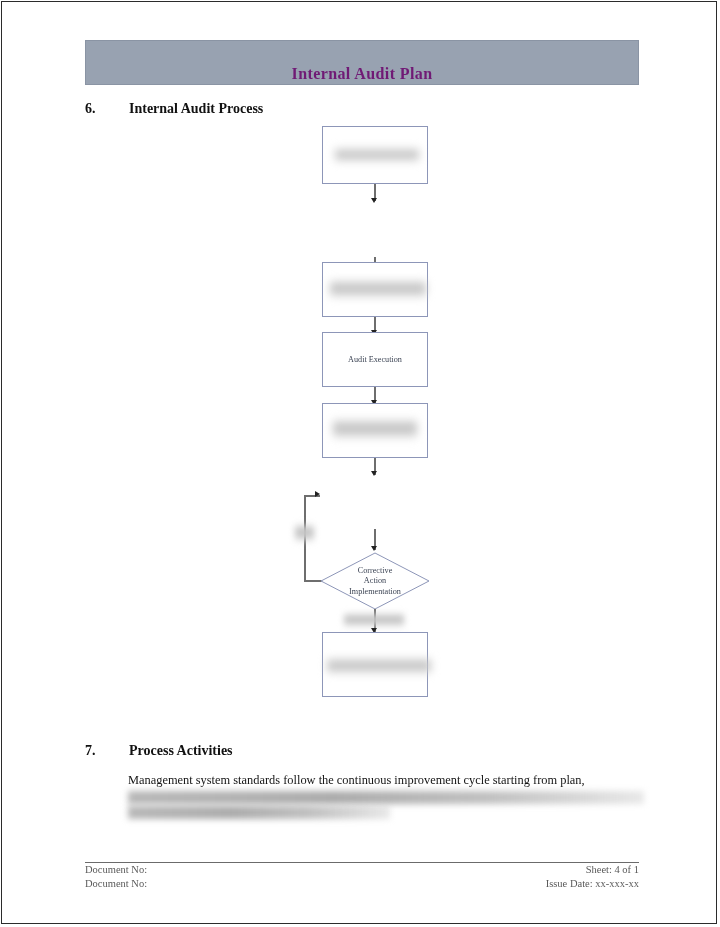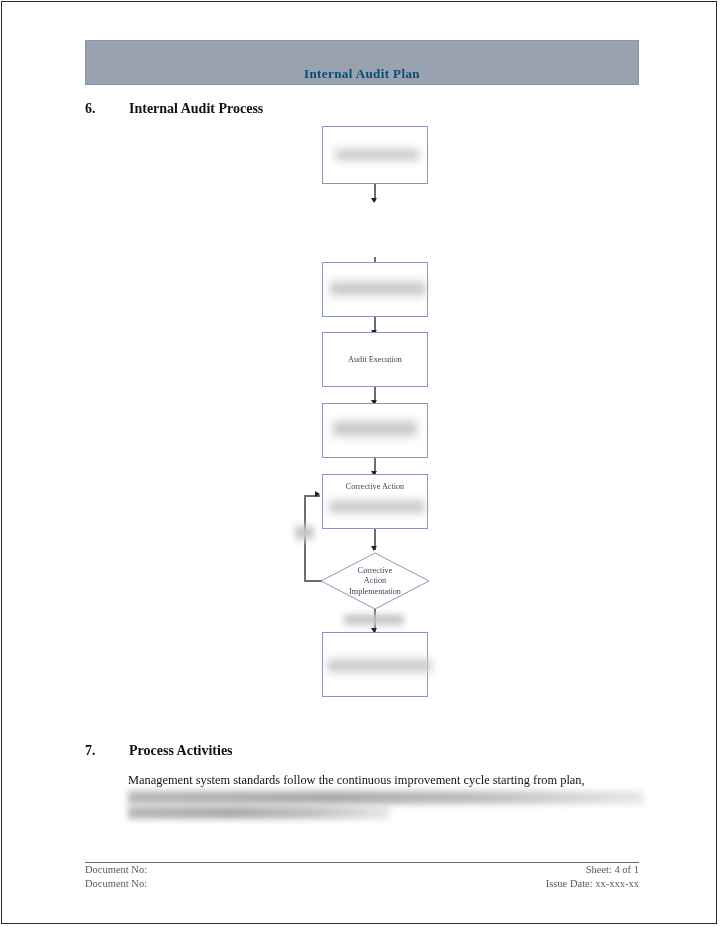--- a/index.html
+++ b/index.html
@@ -35,22 +35,22 @@
     width: 554px;
     height: 45px;
     background: #98a2b1;
     border: 1px solid #8a94a4;
     box-sizing: border-box;
     display: flex;
     align-items: center;
     justify-content: center;
   }
   .title-banner-text {
-    color: #0c4a6e;
-    font-size: 13px;
+    color: #701a75;
+    font-size: 16px;
     font-weight: bold;
     letter-spacing: 0.4px;
     margin-top: 23px;
   }
 
   
   .section-heading {
     position: absolute;
     display: flex;
     align-items: baseline;
@@ -247,24 +247,20 @@
     <div class="conn" style="left:92px; top:267px; height:17px;"></div>
     <div class="arrow-down" style="left:89px; top:280px;"></div>
 
     <div class="fc-box" style="top:283px; height:55px;">
       <div class="blur soft" style="left:10px; top:14px; width:84px; height:22px;"></div>
       <span class="fc-box-label label-mid blur-text"></span>
     </div>
     <div class="conn" style="left:92px; top:338px; height:17px;"></div>
     <div class="arrow-down" style="left:89px; top:351px;"></div>
 
-    <div class="fc-box" style="top:354px; height:55px;">
-      <span class="fc-box-label label-top">Corrective Action</span>
-      <div class="blur soft" style="left:6px; top:23px; width:96px; height:18px;"></div>
-    </div>
     <div class="conn" style="left:92px; top:409px; height:21px;"></div>
     <div class="arrow-down" style="left:89px; top:426px;"></div>
 
     <div class="conn-h" style="left:22px; top:460px; width:40px;"></div>
     <div class="conn" style="left:22px; top:375px; height:86px;"></div>
     <div class="conn-h" style="left:22px; top:375px; width:16px;"></div>
     <div class="arrow-right" style="left:33px; top:371px;"></div>
     <div class="blur" style="left:13px; top:403px; width:19px; height:20px;"></div>
     <span class="blur-text" style="left:13px; top:403px;"></span>
 

